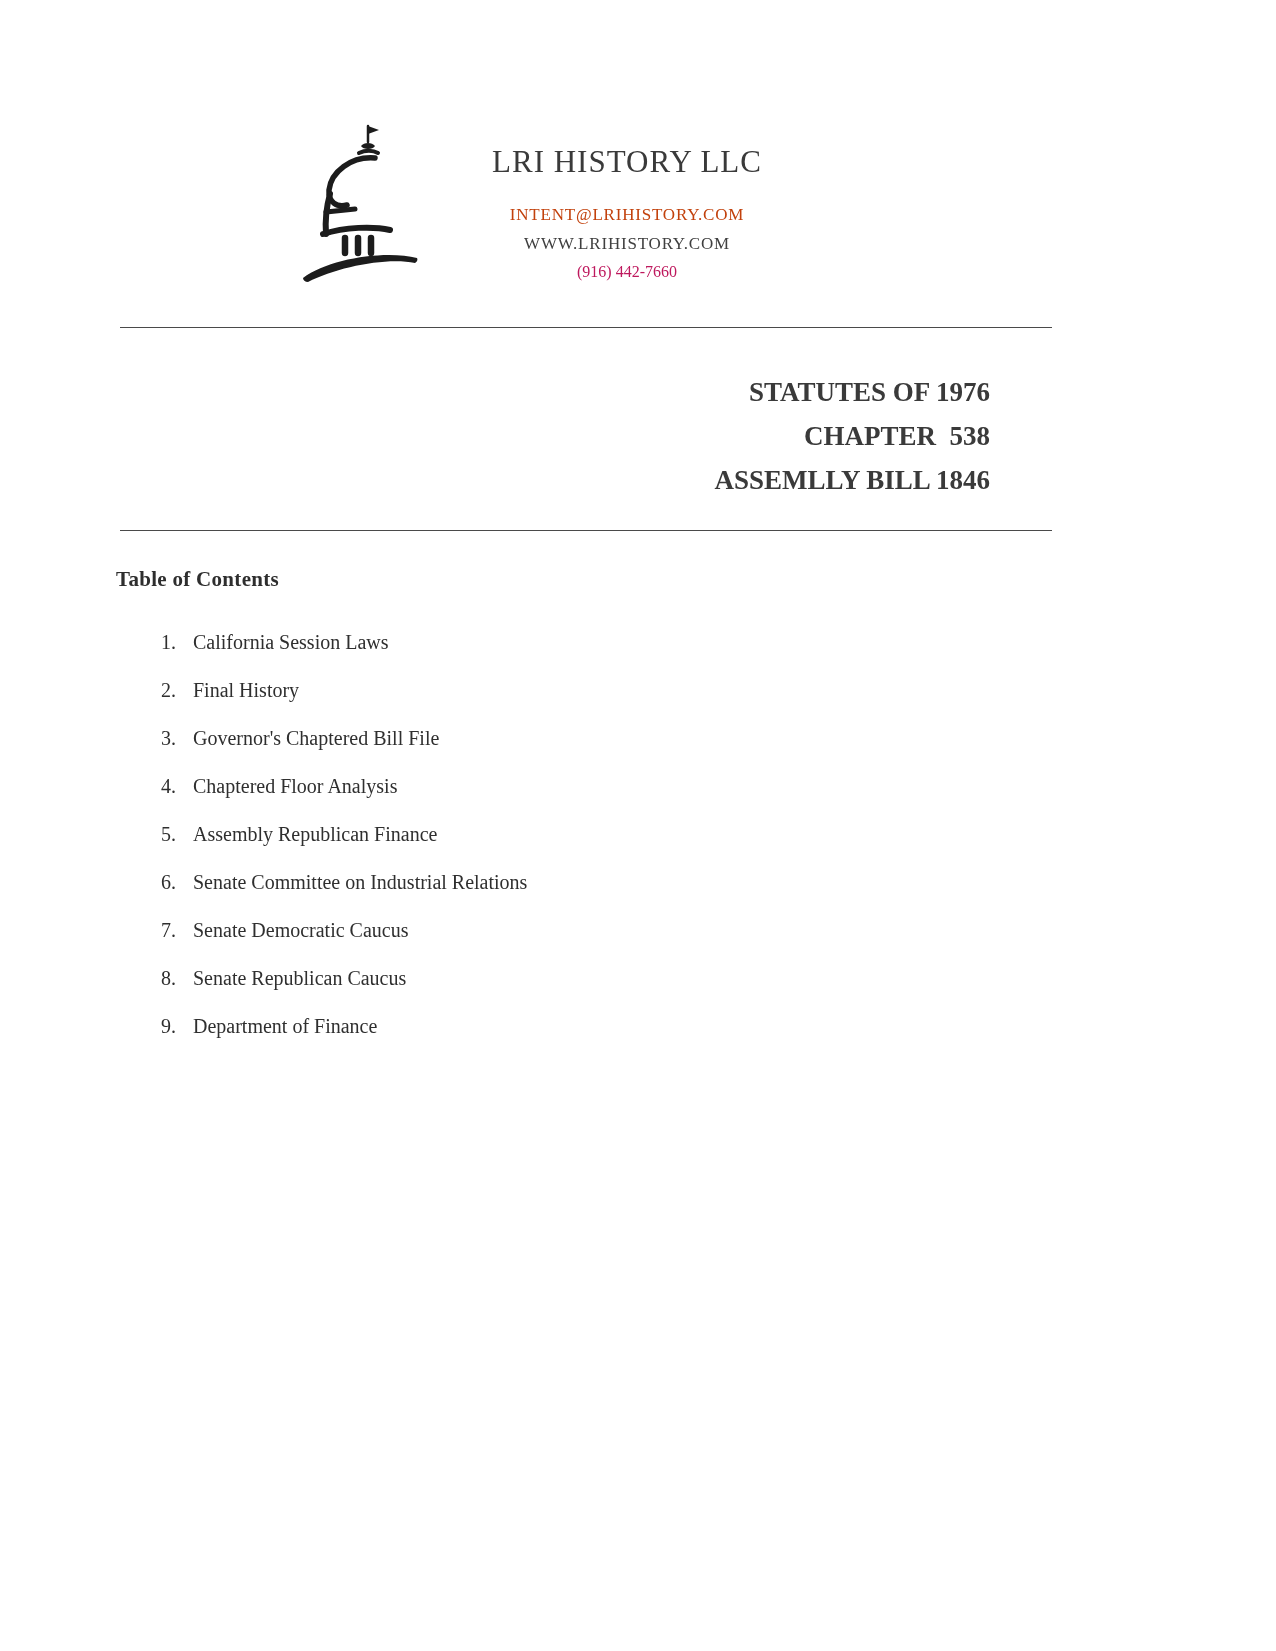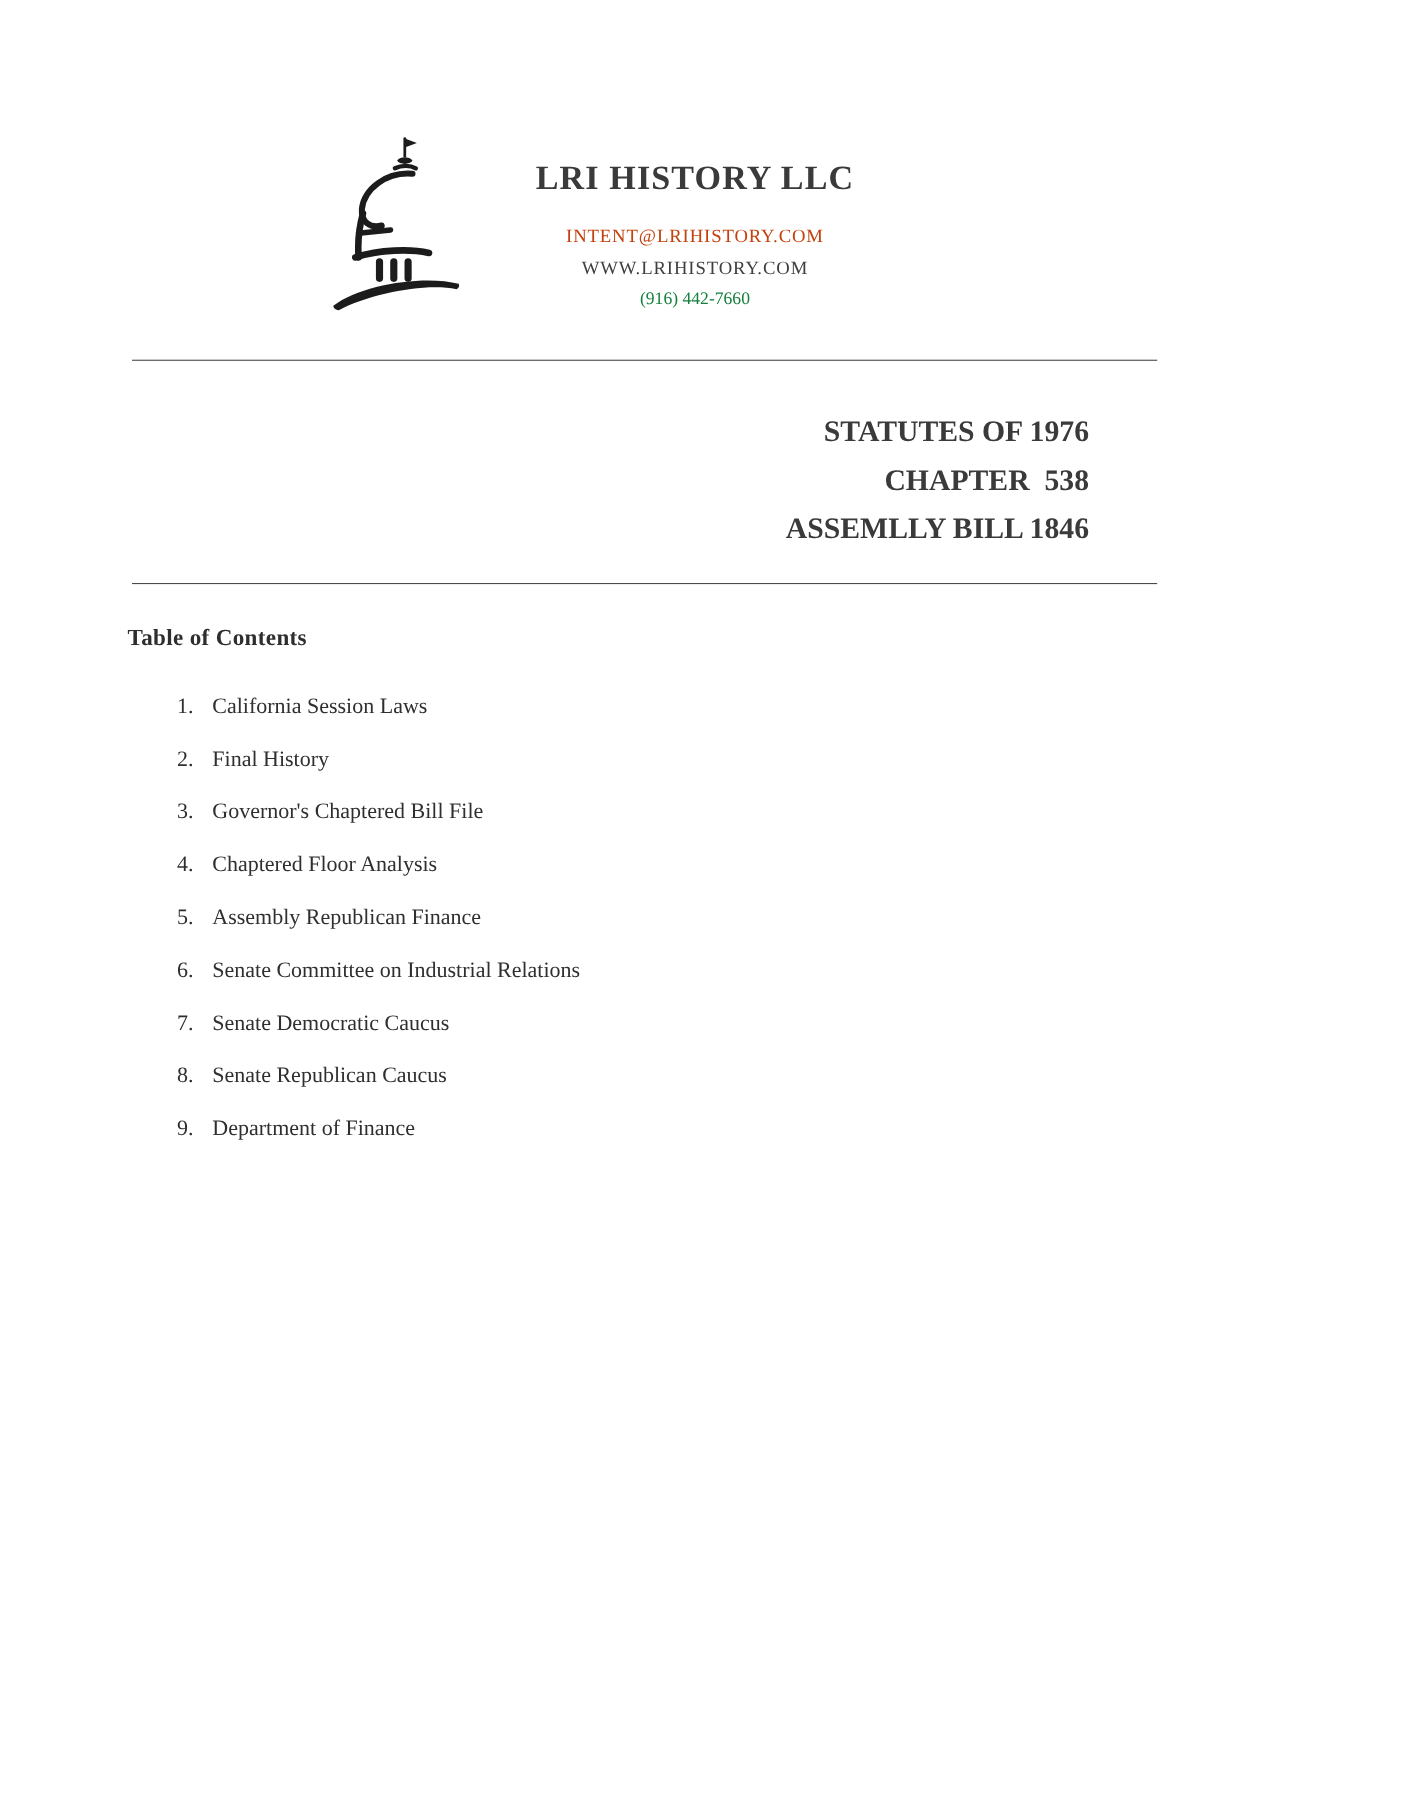--- a/index.html
+++ b/index.html
@@ -27,38 +27,38 @@
   .company {
     margin-left: 42px;
     padding-top: 22px;
     text-align: center;
     min-width: 280px;
   }
   .company-name {
     font-size: 31px;
     letter-spacing: 1px;
     color: #3a3a3a;
-    font-weight: bold;
+    font-weight: normal;
   }
   .company-email {
     margin-top: 25px;
     font-size: 17px;
     letter-spacing: 0.8px;
     color: #c2410c;
   }
   .company-web {
     margin-top: 9px;
     font-size: 17px;
     letter-spacing: 0.8px;
     color: #3f3f3f;
   }
   .company-phone {
     margin-top: 9px;
     font-size: 16px;
-    color: #15803d;
+    color: #be185d;
   }
 
   
   .rule {
     border: none;
     border-top: 1.6px solid #4a4a4a;
     width: 932px;
     margin-left: 120px;
   }
   .rule-1 { margin-top: 37px; }

